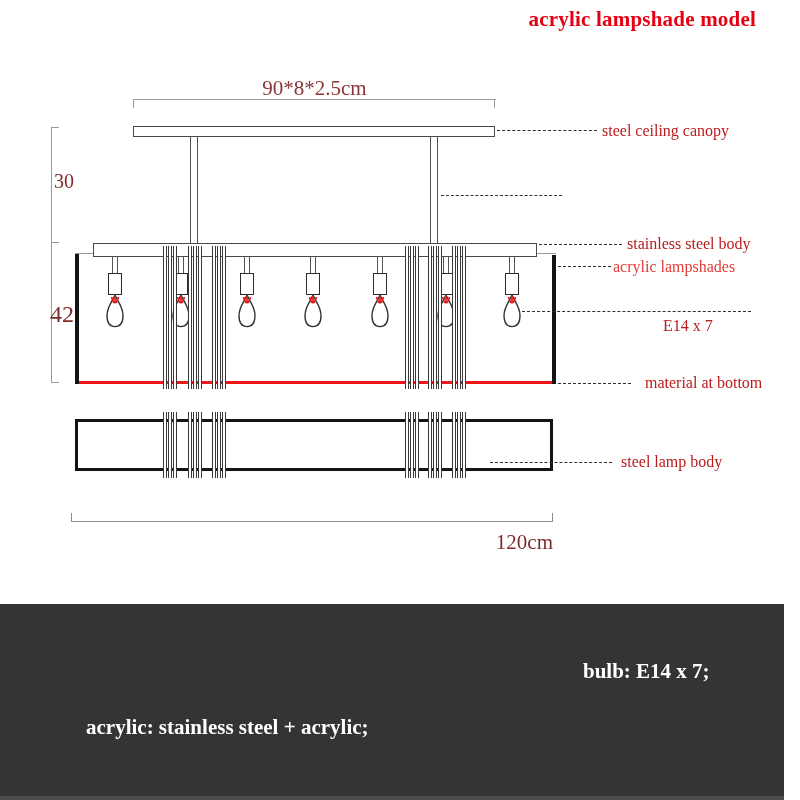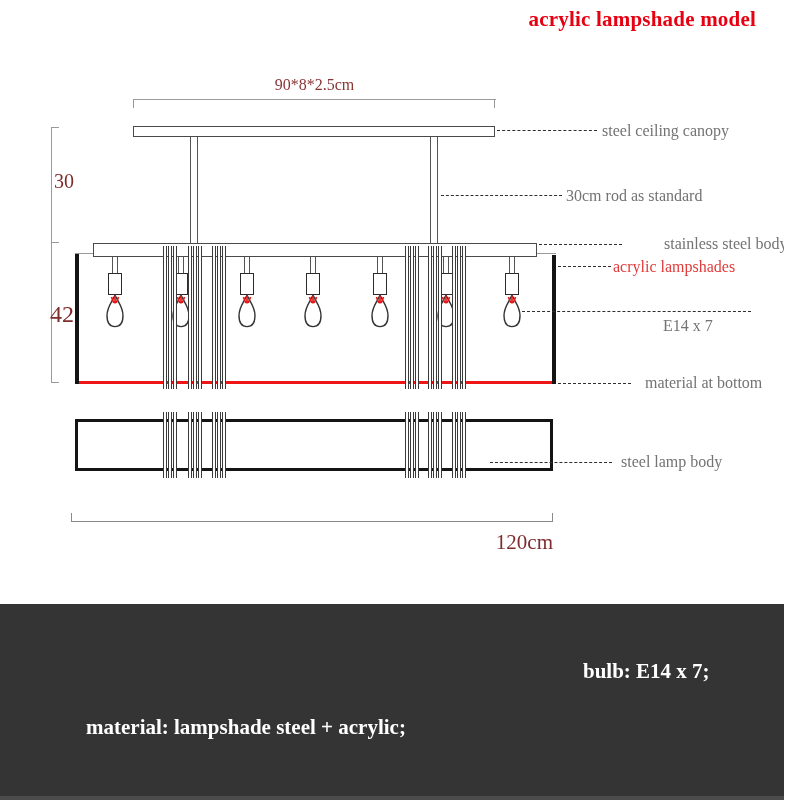--- a/index.html
+++ b/index.html
@@ -5,28 +5,28 @@
   html,body{margin:0;padding:0;background:#fff;}
   #stage{position:relative;width:784px;height:800px;background:#ffffff;overflow:hidden;
          font-family:Liberation Serif, serif;}
   .abs{position:absolute;}
   
   .title{top:7px;right:28px;font-size:21px;font-weight:bold;color:#e60012;letter-spacing:.2px;}
   
   .dim-h{border-top:1.5px solid #9a9a9a;height:0;}
   .dim-v{border-left:1.5px solid #9a9a9a;width:0;}
   .dim-text{color:#7e2c2c;font-size:21px;}
-  .dim-text-lg{color:#8a3535;font-size:16px;}
+  .dim-text-lg{color:#8a3535;font-size:21px;}
   
   .outline{background:#fff;border:1.5px solid #4a4a4a;box-sizing:border-box;}
   .rod{background:#fff;border-left:1.5px solid #555;border-right:1.5px solid #555;box-sizing:border-box;}
   .edge{background:#141414;}
   .redline{background:#ee1616;}
   .dash{border-top:1.6px dashed #2e2e2e;height:0;z-index:5;}
-  .callout{font-size:16px;color:#737373;white-space:nowrap;z-index:6;}
+  .callout{font-size:16px;color:#b91c1c;white-space:nowrap;z-index:6;}
   .callout.red{color:#e23b3b;}
   
   .cluster{display:flex;justify-content:space-between;width:14px;z-index:4;}
   .cluster span{display:block;width:4px;height:100%;background:#fdfdfd;
                 border-left:1.2px solid #3a3a3a;border-right:1.2px solid #3a3a3a;box-sizing:border-box;}
   .cluster.top{top:246px;height:143px;}
   .cluster.bottom{top:412px;height:66px;}
   
   .bulb{width:20px;height:72px;top:257px;z-index:3;}
   .bulb .stem{position:absolute;left:7px;top:0;width:6px;height:17px;background:#fff;
@@ -155,24 +155,23 @@
     <svg width="20" height="34" viewBox="0 0 20 34">
         <path d="M10 1 C7 8,2 13,2 21.5 C2 29,5.2 32.6,10 32.6 C14.8 32.6,18 29,18 21.5 C18 13,13 8,10 1 Z" fill="#fff" stroke="#333" stroke-width="1.4"></path>
         <path d="M6.5 3 L8.8 9 M13.5 3 L11.2 9 M10 1.5 L10 9.5" stroke="#e01818" stroke-width="1.7" fill="none"></path>
       </svg>
   </div>
 
   <div class="abs dash" style="left:497px;top:130px;width:100px;"></div>
   <div class="abs callout" style="left:602px;top:122px;">steel ceiling canopy</div>
 
   <div class="abs dash" style="left:441px;top:195px;width:121px;"></div>
-  <div class="abs callout" style="left:566px;top:187px;">30cm rod as standard</div>
 
   <div class="abs dash" style="left:539px;top:244px;width:83px;"></div>
-  <div class="abs callout" style="left:627px;top:235px;margin-left:37px;">stainless steel body</div>
+  <div class="abs callout" style="left:627px;top:235px;">stainless steel body</div>
 
   <div class="abs dash" style="left:558px;top:266px;width:53px;"></div>
   <div class="abs callout red" style="left:613px;top:258px;">acrylic lampshades</div>
 
   <div class="abs dash" style="left:522px;top:311px;width:229px;"></div>
   <div class="abs callout" style="left:663px;top:317px;">E14 x 7</div>
 
   <div class="abs dash" style="left:558px;top:383px;width:73px;"></div>
   <div class="abs callout" style="left:645px;top:374px;">material at bottom</div>
 
@@ -211,16 +210,16 @@
       <span></span>
     </div>
 
   <div class="abs dim-h" style="left:71px;top:521px;width:482px;border-top-color:#8a8a8a;"></div>
   <div class="abs dim-v" style="left:71px;top:513px;height:8px;border-left-color:#8a8a8a;"></div>
   <div class="abs dim-v" style="left:552px;top:513px;height:8px;border-left-color:#8a8a8a;"></div>
   <div class="abs dim-text" style="left:75px;top:530px;width:478px;text-align:right;">120cm</div>
 
   <div class="abs panel"></div>
   <div class="abs spec" style="left:583px;top:659px;">bulb: E14 x 7;</div>
-  <div class="abs spec" style="left:86px;top:715px;">material: lampshade steel + acrylic;</div>
+  <div class="abs spec" style="left:86px;top:715px;">acrylic: stainless steel + acrylic;</div>
   <div class="abs panel-strip"></div>
 
 </div>
 
 </body></html>

